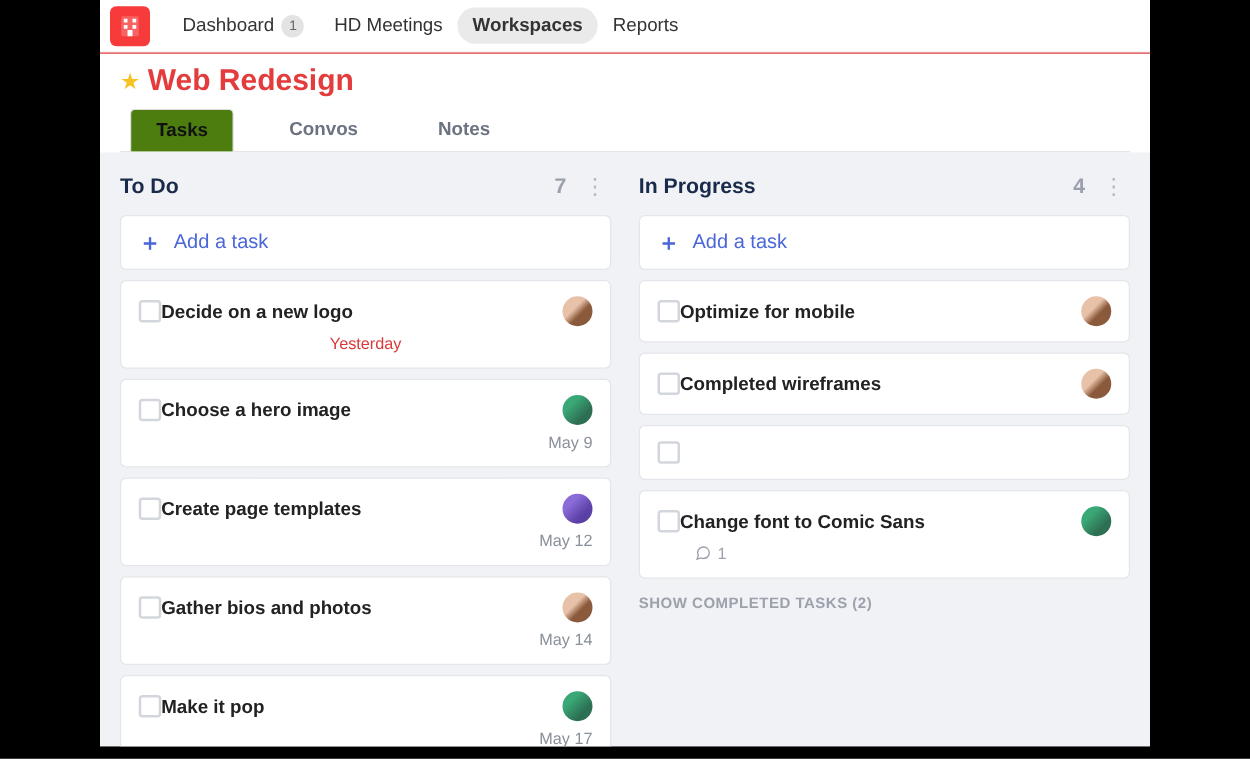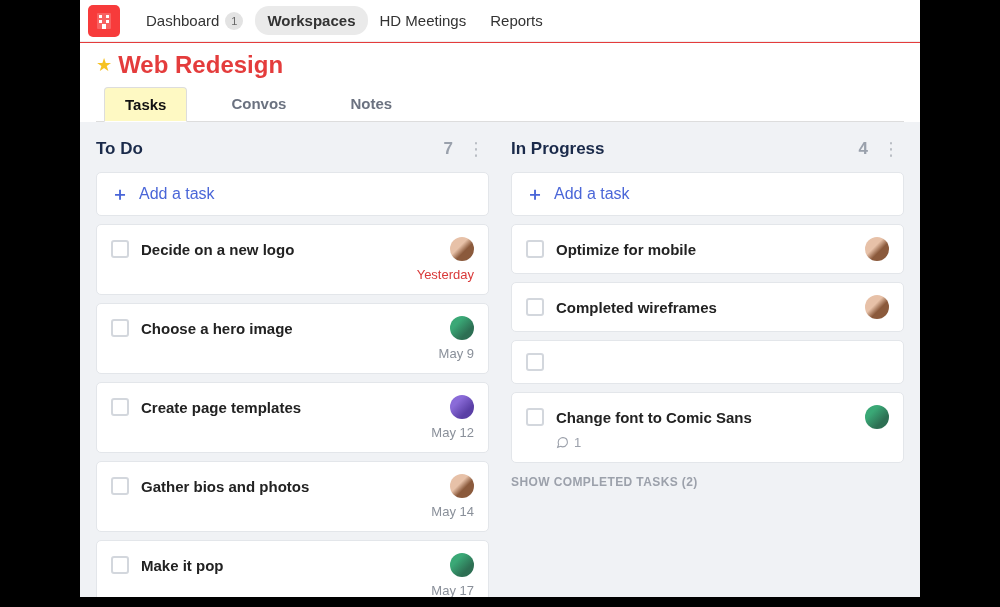--- a/index.html
+++ b/index.html
@@ -92,21 +92,21 @@
       font-weight: 600;
       cursor: pointer;
       margin-right: 24px;
     }
     .tab.active {
       color: #111;
       border: 1px solid #ddd;
       border-bottom: 1px solid #fff;
       margin-bottom: -1px;
       border-radius: 4px 4px 0 0;
-      background: #fef9c3;
+      background: #4d7c0f;
     }
     .columns-area {
       background: #f0f2f5;
       padding: 16px;
       display: flex;
       gap: 22px;
       height: calc(100% - 112px);
       overflow: hidden;
     }
     .column {
@@ -143,21 +143,20 @@
       align-items: center;
       color: #4a66d8;
       gap: 10px;
       cursor: pointer;
     }
     .plus { font-weight: 700; font-size: 18px; line-height: 1; }
     .task-card { cursor: pointer; }
     .task-row {
       display: flex;
       align-items: center;
-      gap: 12px;
     }
     .checkbox {
       width: 18px;
       height: 18px;
       border: 2px solid #d3d7dd;
       border-radius: 3px;
       flex-shrink: 0;
     }
     .task-title {
       flex: 1;
@@ -170,21 +169,21 @@
       height: 24px;
       border-radius: 50%;
       flex-shrink: 0;
     }
     .task-meta {
       text-align: right;
       margin-top: 6px;
       font-size: 13px;
       color: #8a909a;
     }
-    .task-meta.overdue { color: #d93939; }
+    .task-meta.overdue { color: #d93939; text-align: center; }
     .task-sub {
       display: flex;
       align-items: center;
       gap: 5px;
       margin-left: 30px;
       margin-top: 6px;
       color: #9ca1ab;
       font-size: 13px;
     }
     .show-completed {
@@ -213,25 +212,25 @@
         <rect x="10" y="3" width="3" height="3" fill="#fff"></rect>
         <rect x="3" y="8" width="3" height="3" fill="#fff"></rect>
         <rect x="10" y="8" width="3" height="3" fill="#fff"></rect>
         <rect x="6" y="12" width="4" height="5" fill="#fff"></rect>
       </svg>
     </div>
     <div class="nav-item">
       <span>Dashboard</span>
       <span class="nav-badge">1</span>
     </div>
+    <div class="nav-item">
+      <span>HD Meetings</span>
+    </div>
     <div class="nav-item active">
       <span>Workspaces</span>
-    </div>
-    <div class="nav-item">
-      <span>HD Meetings</span>
     </div>
     <div class="nav-item">
       <span>Reports</span>
     </div>
   </div>
 
   <div class="divider-red"></div>
 
   <div class="project-header">
     <div class="project-title-row">

